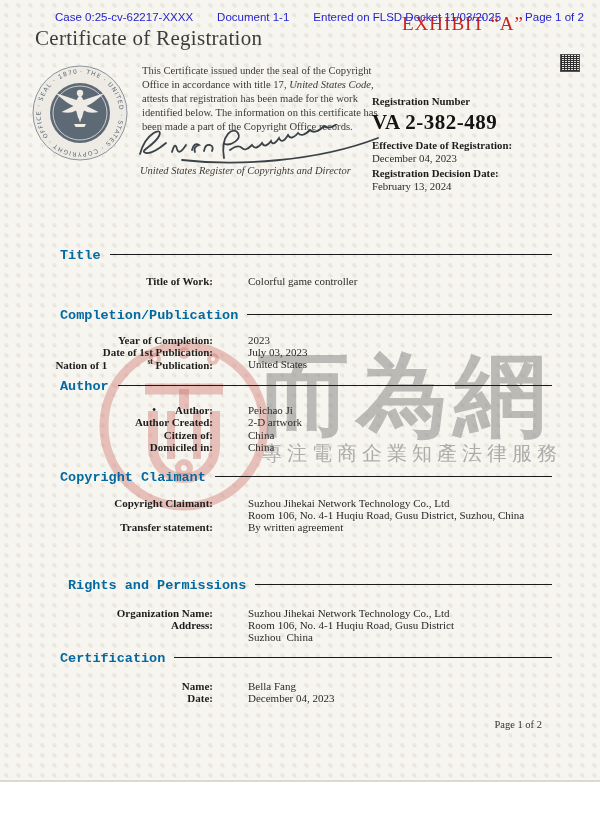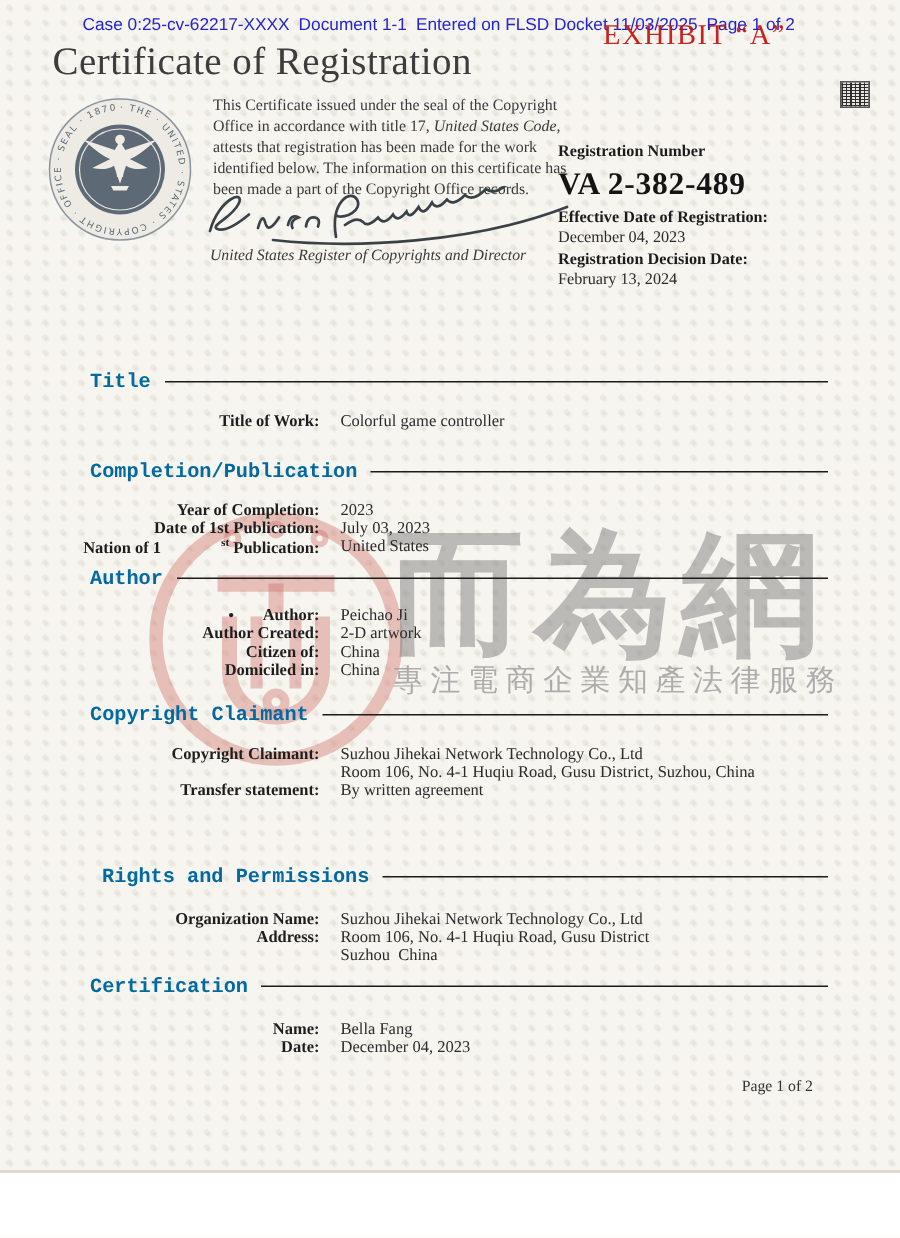--- a/index.html
+++ b/index.html
@@ -21,34 +21,34 @@
     background-position: 0 0, 6px 5px;
     border-bottom: 2px solid #ddd9cf;
   }
   .layer { position:absolute; left:0; top:0; width:600px; height:825px; }
   .wm { z-index:1; pointer-events:none; }
   .content { z-index:2; }
 
   
   .case-line {
     position:absolute; left:55px; top:11px; width:500px;
-    display:flex; gap:6px;
+    display:flex; gap:24px;
     font-family:"Liberation Sans", sans-serif;
     font-size:11.5px; color:#2323cd; white-space:nowrap;
   }
   .exhibit {
     position:absolute; left:402px; top:13px;
     font-family:"Liberation Serif", serif;
     font-size:19px; font-weight:normal; color:#c31210;
     letter-spacing:1px; opacity:0.92;
   }
 
   .cert-title {
     position:absolute; left:35px; top:26px;
-    font-size:26px; color:#3d3d3d; letter-spacing:0.3px;
+    font-size:21px; color:#3d3d3d; letter-spacing:0.3px;
   }
 
   .seal { position:absolute; left:31px; top:64px; width:98px; height:98px; }
 
   .cert-par {
     position:absolute; left:142px; top:64px; width:246px;
     font-size:10.6px; line-height:1.33; color:#3a3a3a;
   }
   .cert-par i { font-style: italic; }
 
@@ -76,24 +76,24 @@
   .sec-head {
     position:absolute; left:60px; right:48px;
     display:flex; align-items:center;
     font-family:Liberation Mono, monospace;
     font-size:13.5px; font-weight:bold; color:#0369a1;
     white-space:nowrap;
   }
   .sec-head .rule { flex:1; border-bottom:1.7px solid #1b1b1b; margin:0 0 2px 9px; }
 
   
-  .row { position:absolute; left:0; width:600px; display:flex; line-height:1.14; }
+  .row { position:absolute; left:0; width:600px; display:flex; line-height:1.14;gap:35px; }
   .rl { width:213px; text-align:right; font-weight:bold; font-size:11px; color:#1e1e1e; white-space:pre-wrap; }
   .rl sup { font-size:7.5px;margin-left:40px; }
-  .rv { margin-left:14px; font-size:11px; color:#2b2b2b; white-space:pre-wrap; }
+  .rv { font-size:11px; color:#2b2b2b; white-space:pre-wrap; }
   .bullet { position:absolute; left:152px; top:403px; font-size:12px; color:#1e1e1e; }
 
   .page-label {
     position:absolute; right:58px; top:719px;
     font-size:10.5px; color:#333;
   }
 
   
   .wm-main {
     position:absolute; left:258px; top:350px; width:300px;

